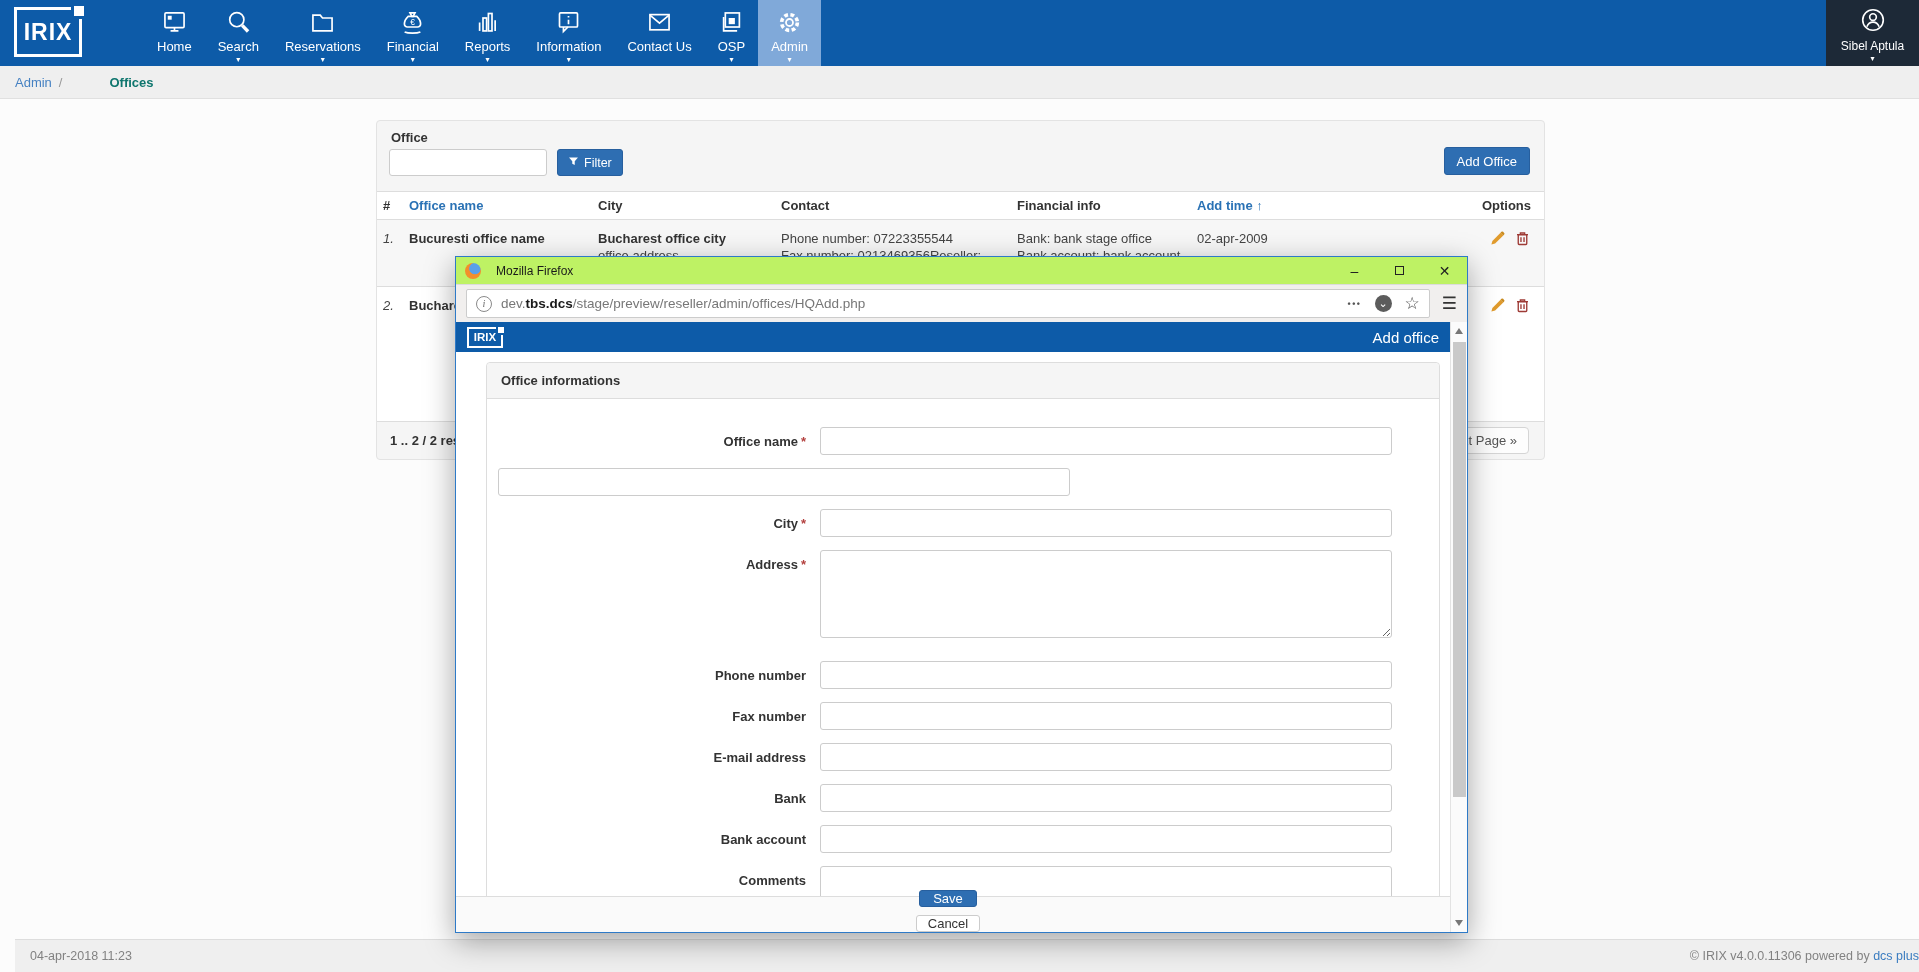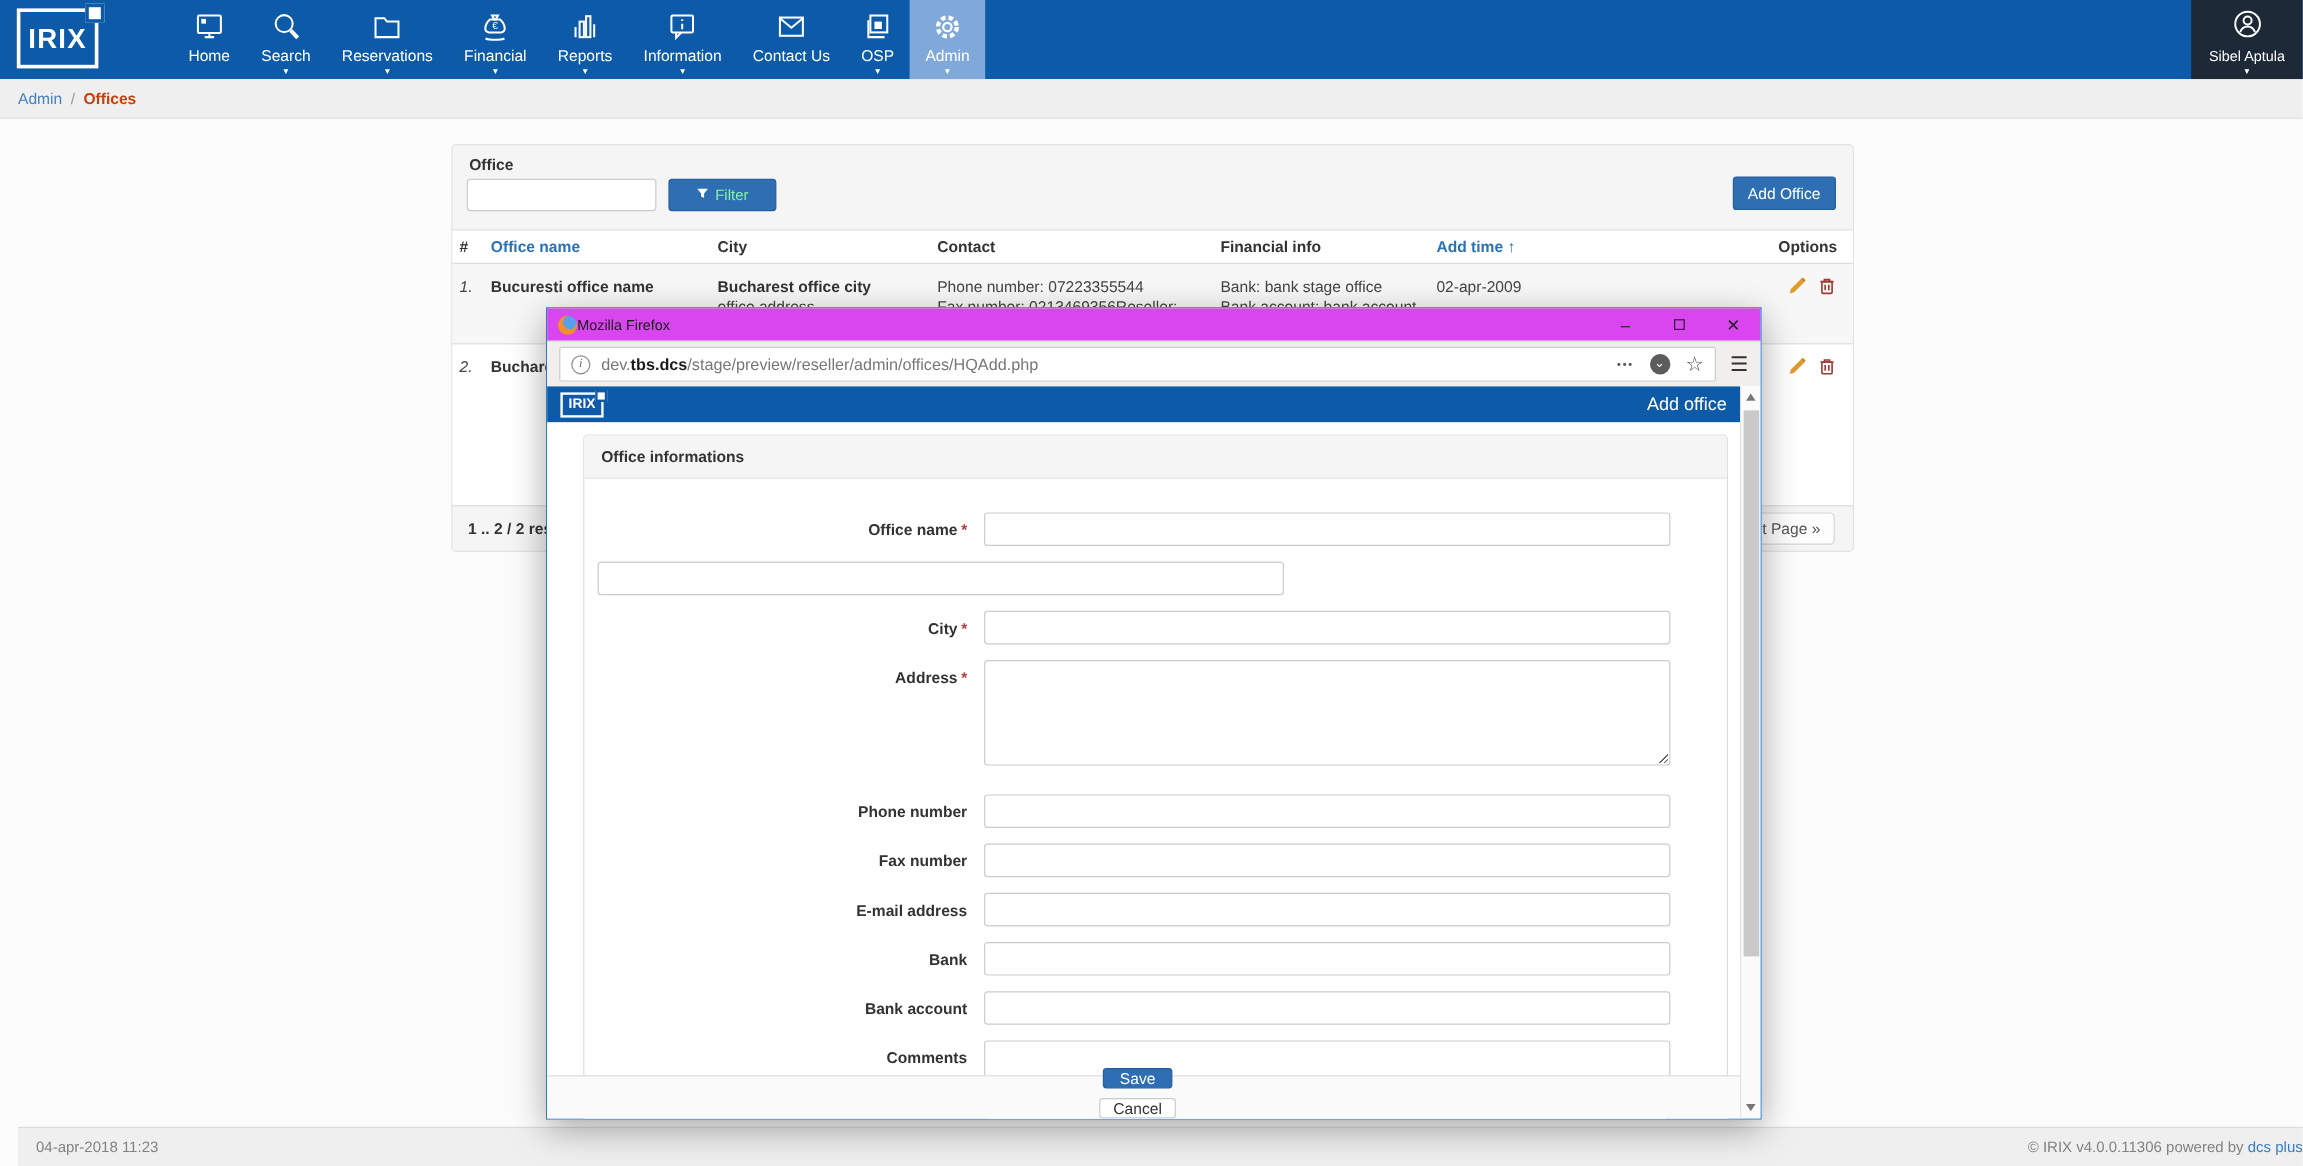--- a/index.html
+++ b/index.html
@@ -22,29 +22,29 @@
   .user-box { position:absolute; right:0; top:0; width:93px; height:66px; background:#1d2937; color:#fff;
               display:flex; flex-direction:column; align-items:center; padding-top:7px; cursor:pointer; }
   .user-box svg { width:26px; height:26px; stroke:#fff; stroke-width:1.5; fill:none; }
   .user-name { font-size:12px; margin-top:2px; }
 
   
   .breadcrumb { position:absolute; top:66px; left:0; width:1919px; height:33px; background:#efefef; border-bottom:1px solid #e0e0e0;
                 display:flex; align-items:center; padding-left:15px; font-size:13px; }
   .bc-parent { color:#4581c2; cursor:pointer; }
   .bc-sep { color:#999; margin:0 7px; }
-  .bc-current { color:#c2410c; font-weight:bold; }
+  .bc-current { color:#0f766e; font-weight:bold;margin-left:40px; }
 
   
   .panel { position:absolute; left:376px; top:120px; width:1169px; background:#f5f5f5; border:1px solid #e3e3e3; border-radius:4px; }
   .filter-area { position:relative; height:70px; }
   .filter-label { position:absolute; left:14px; top:9px; font-size:13px; font-weight:bold; color:#333; }
   .filter-input { position:absolute; left:12px; top:28px; width:158px; height:27px; border:1px solid #ccc; border-radius:3px; background:#fff; padding:0 8px; font:13px "Liberation Sans",sans-serif; }
-  .btn-filter { position:absolute; left:180px; top:28px; height:27px; padding:0 22px; background:#2e6eb2; border:1px solid #275f9e; border-radius:3px;
-                color:#86efac; font-size:12.5px; display:flex; align-items:center; gap:5px; cursor:pointer; }
+  .btn-filter { position:absolute; left:180px; top:28px; height:27px; padding:0 10px; background:#2e6eb2; border:1px solid #275f9e; border-radius:3px;
+                color:#ffffff; font-size:12.5px; display:flex; align-items:center; gap:5px; cursor:pointer; }
   .btn-addoffice { position:absolute; right:14px; top:26px; height:28px; padding:0 12px; background:#2e6eb2; border:1px solid #275f9e; border-radius:3px;
                    color:#fff; font-size:13px; display:flex; align-items:center; cursor:pointer; }
 
   .tbl { width:100%; font-size:13px; }
   .trow { display:grid; grid-template-columns:26px 189px 183px 236px 180px 260px 1fr; padding-left:6px; border-top:1px solid #ddd; }
   .thead { background:#fff; height:28px; align-items:center; font-weight:bold; color:#333; }
   .th-sort { color:#2a72b5; cursor:pointer; }
   .cell { padding-right:8px; }
   .opt-cell { text-align:right; padding-right:13px; }
   .r1 { background:#f7f7f7; height:67px; padding-top:10px; line-height:17px; }
@@ -62,21 +62,21 @@
               color:#555; font-size:13px; display:flex; align-items:center; cursor:pointer; }
 
   
   .pfooter { position:absolute; bottom:0; left:0; width:1919px; height:33px; background:#efefef; border-top:1px solid #ddd;
              display:flex; align-items:center; justify-content:space-between; padding:0 15px; font-size:12.5px; color:#828282;margin-left:15px; }
   .vendor { color:#3a7cc0; cursor:pointer; }
 
   
   .ffwindow { position:absolute; left:455px; top:256px; width:1013px; height:677px; background:#fff; border:1px solid #2e7ac7;
               box-shadow:0 8px 28px rgba(0,0,0,.35); z-index:20; }
-  .titlebar { height:27px; background:#d946ef; display:flex; align-items:center; padding-left:9px; gap:0; font-size:12px; color:#1a1a1a; }
+  .titlebar { height:27px; background:#bef264; display:flex; align-items:center; padding-left:9px; gap:15px; font-size:12px; color:#1a1a1a; }
   .ff-logo { width:16px; height:16px; border-radius:50%; background:radial-gradient(circle at 62% 35%, #5aa0e8 0 37%, #f28f2b 42% 72%, #e4661f 100%); }
   .win-btns { margin-left:auto; display:flex; height:27px; }
   .win-btn { width:45px; height:27px; display:flex; align-items:center; justify-content:center; font-size:14px; color:#222; cursor:pointer; }
   .max-box { width:9px; height:9px; border:1.2px solid #222; display:inline-block; }
 
   .urlbar { height:38px; background:#f1efee; border-top:1px solid #dcdcdc; display:flex; align-items:center; padding:0 10px; }
   .url-field { flex:1; height:29px; background:#fff; border:1px solid #ccc; border-radius:2px; display:flex; align-items:center; padding:0 9px;
                font-size:13.5px; color:#777; cursor:text; }
   .circle-i { width:16px; height:16px; border:1px solid #8a8a8a; border-radius:50%; color:#6f6f6f; font-size:10.5px; font-style:italic;
               font-family:"Liberation Serif", serif; display:flex; align-items:center; justify-content:center; margin-right:9px; flex:0 0 16px; }

